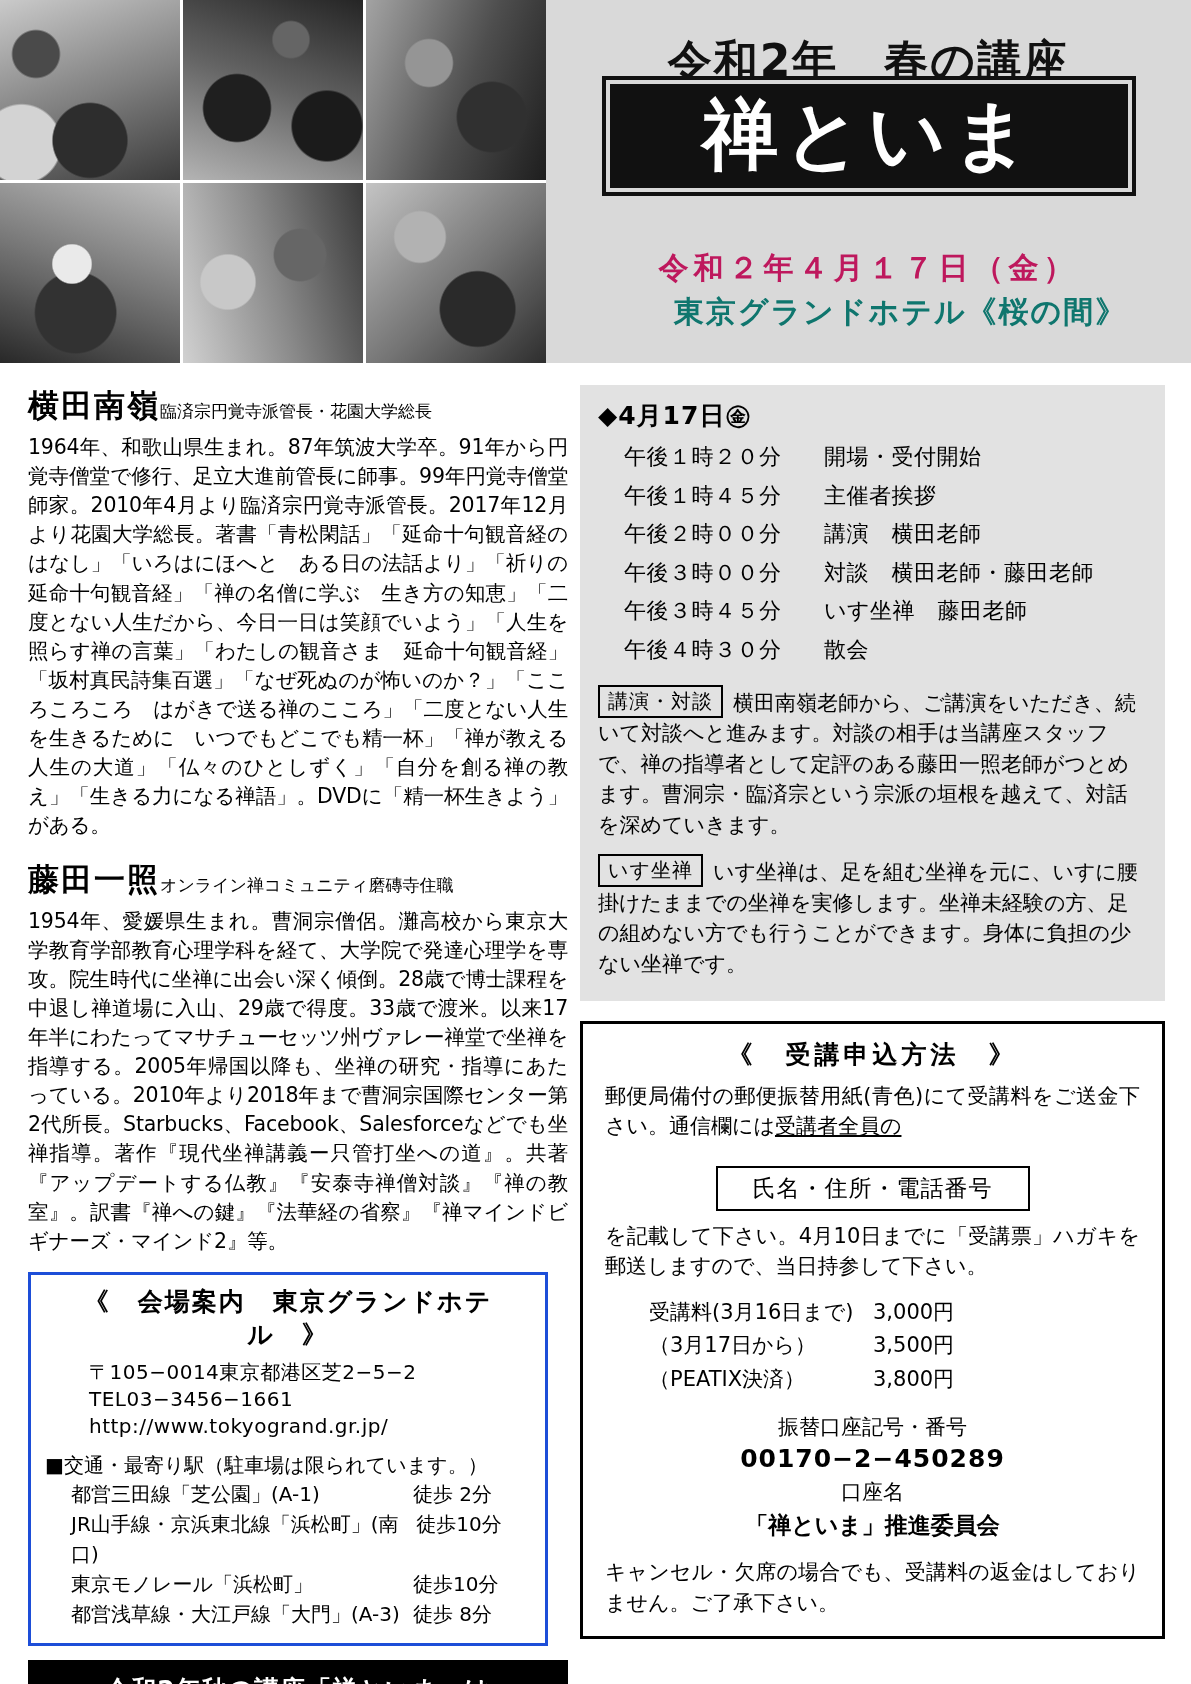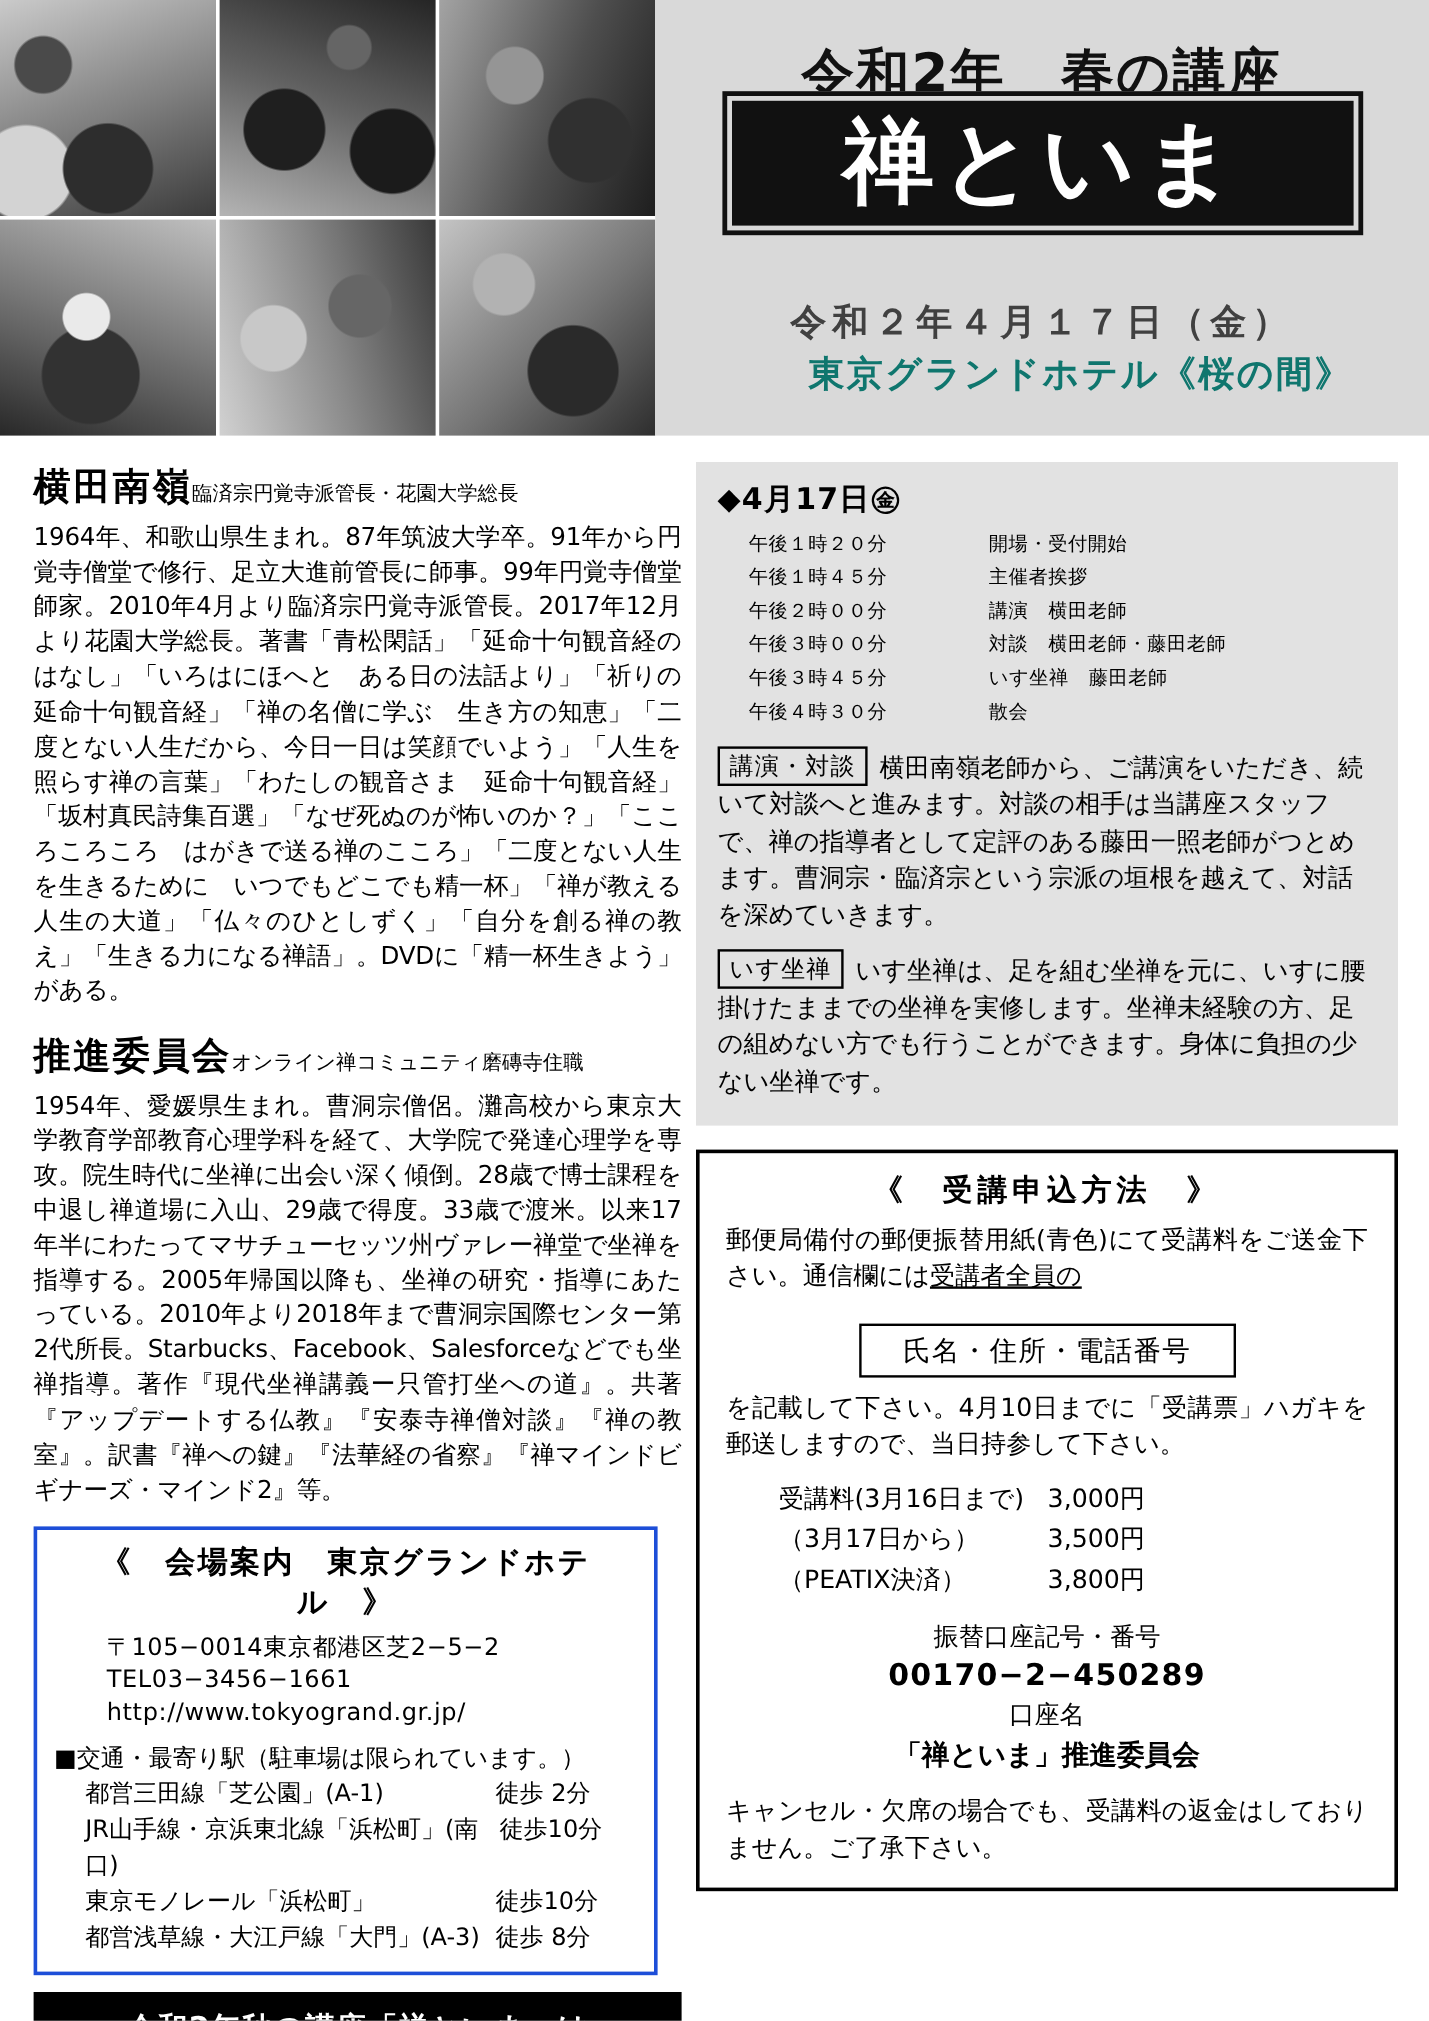--- a/index.html
+++ b/index.html
@@ -108,21 +108,21 @@
     box-sizing: border-box;
   }
   .title-date {
     position: absolute;
     left: 0; top: 248px; width: 645px;
     text-align: center;
     font-family: "DejaVu Serif", serif;
     font-weight: bold;
     font-size: 30px;
     letter-spacing: 5px;
-    color: #404040;
+    color: #be185d;
   }
   .title-venue {
     position: absolute;
     left: 0; top: 292px; width: 645px;
     text-align: center;
     font-family: "DejaVu Serif", serif;
     font-weight: bold;
     font-size: 30px;
     letter-spacing: 2px;
     color: #0f766e;
@@ -229,22 +229,22 @@
   }
   .sched-title {
     font-family: "DejaVu Sans", sans-serif;
     font-weight: bold;
     font-size: 25px;
     letter-spacing: 1px;
     margin-bottom: 8px;
   }
   .sched-row {
     display: flex;
-    font-family: Liberation Serif, serif;
-    font-size: 16px;
+    font-family: Liberation Mono, monospace;
+    font-size: 22px;
     line-height: 1.75;
     padding-left: 26px;
     letter-spacing: 0.5px;
     justify-content: center;
   }
   .sched-time { width: 200px; }
   .sched-desc { flex: 1 1 auto; }
 
   .note-block { margin-top: 14px; }
   .note-label {
@@ -364,21 +364,21 @@
 
   <div class="speaker-head">
     <span class="speaker-name">横田南嶺</span>
     <span class="speaker-role">臨済宗円覚寺派管長・花園大学総長</span>
   </div>
   <div class="speaker-bio">1964年、和歌山県生まれ。87年筑波大学卒。91年から円覚寺僧堂で修行、足立大進前管長に師事。99年円覚寺僧堂師家。2010年4月より臨済宗円覚寺派管長。2017年12月より花園大学総長。著書「青松閑話」「延命十句観音経のはなし」「いろはにほへと　ある日の法話より」「祈りの延命十句観音経」「禅の名僧に学ぶ　生き方の知恵」「二度とない人生だから、今日一日は笑顔でいよう」「人生を照らす禅の言葉」「わたしの観音さま　延命十句観音経」「坂村真民詩集百選」「なぜ死ぬのが怖いのか？」「こころころころ　はがきで送る禅のこころ」「二度とない人生を生きるために　いつでもどこでも精一杯」「禅が教える人生の大道」「仏々のひとしずく」「自分を創る禅の教え」「生きる力になる禅語」。DVDに「精一杯生きよう」がある。</div>
 
   <div class="bio-gap"></div>
 
   <div class="speaker-head">
-    <span class="speaker-name">推進委員会</span>
+    <span class="speaker-name">藤田一照</span>
     <span class="speaker-role">オンライン禅コミュニティ磨磚寺住職</span>
   </div>
   <div class="speaker-bio">1954年、愛媛県生まれ。曹洞宗僧侶。灘高校から東京大学教育学部教育心理学科を経て、大学院で発達心理学を専攻。院生時代に坐禅に出会い深く傾倒。28歳で博士課程を中退し禅道場に入山、29歳で得度。33歳で渡米。以来17年半にわたってマサチューセッツ州ヴァレー禅堂で坐禅を指導する。2005年帰国以降も、坐禅の研究・指導にあたっている。2010年より2018年まで曹洞宗国際センター第2代所長。Starbucks、Facebook、Salesforceなどでも坐禅指導。著作『現代坐禅講義ー只管打坐への道』。共著『アップデートする仏教』『安泰寺禅僧対談』『禅の教室』。訳書『禅への鍵』『法華経の省察』『禅マインドビギナーズ・マインド2』等。</div>
 
   <div class="venue-box">
     <div class="venue-title">《　会場案内　東京グランドホテル　》</div>
     <div class="venue-line">〒105−0014東京都港区芝2−5−2</div>
     <div class="venue-line">TEL03−3456−1661</div>
     <div class="venue-line">http://www.tokyogrand.gr.jp/</div>
 

